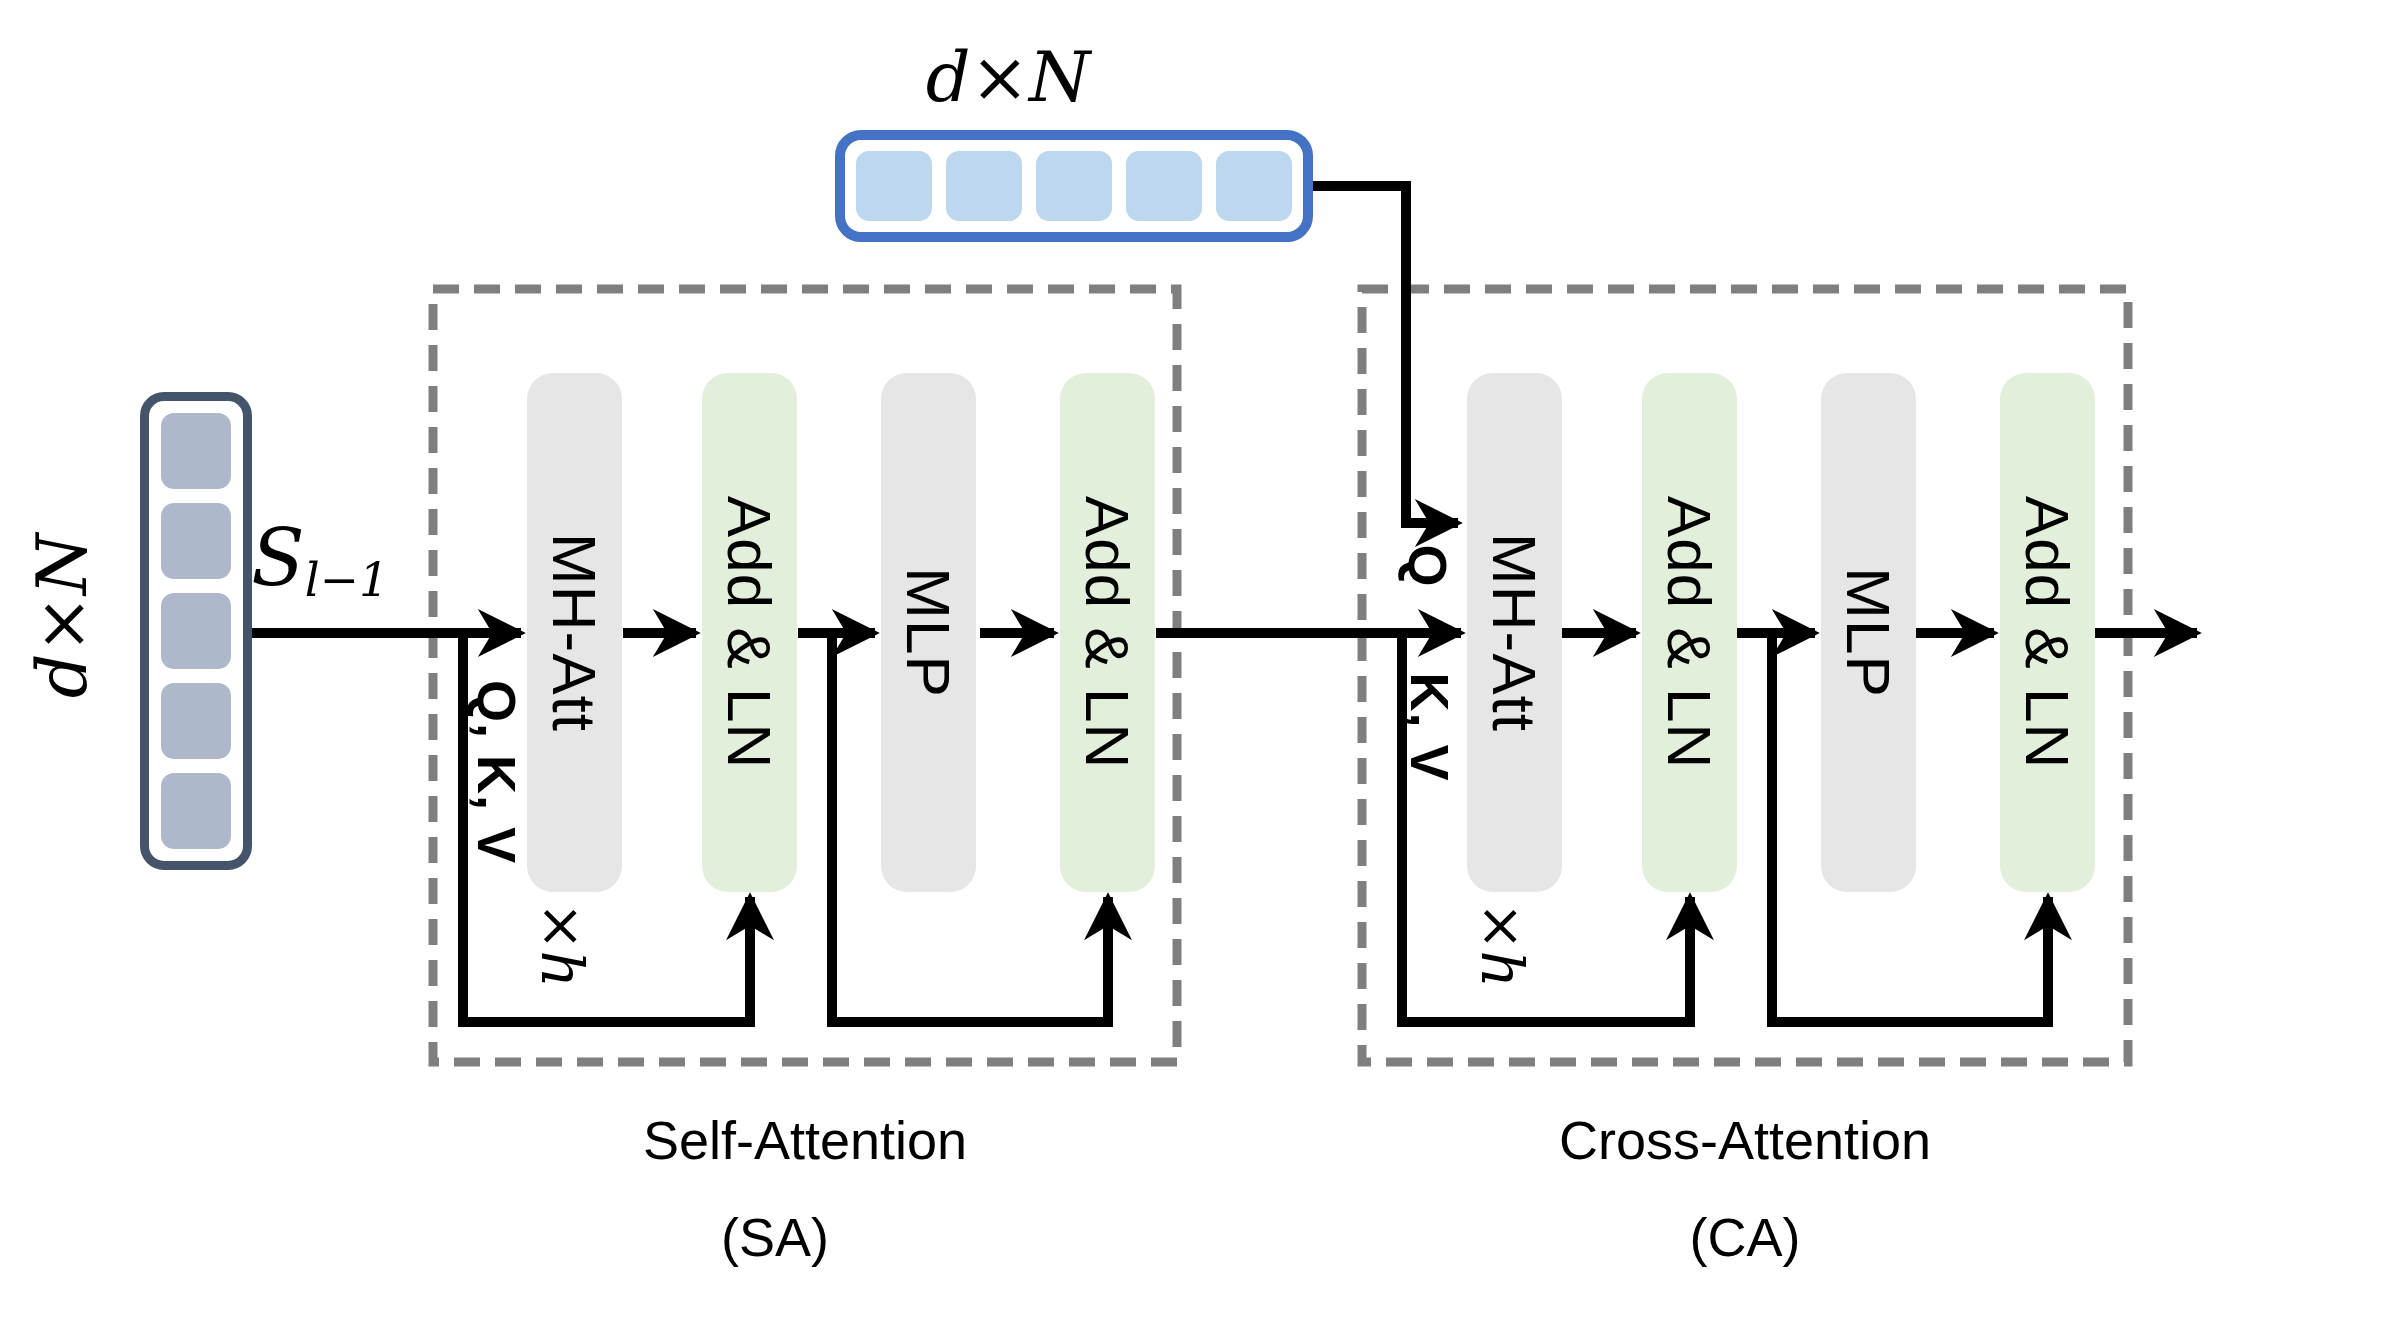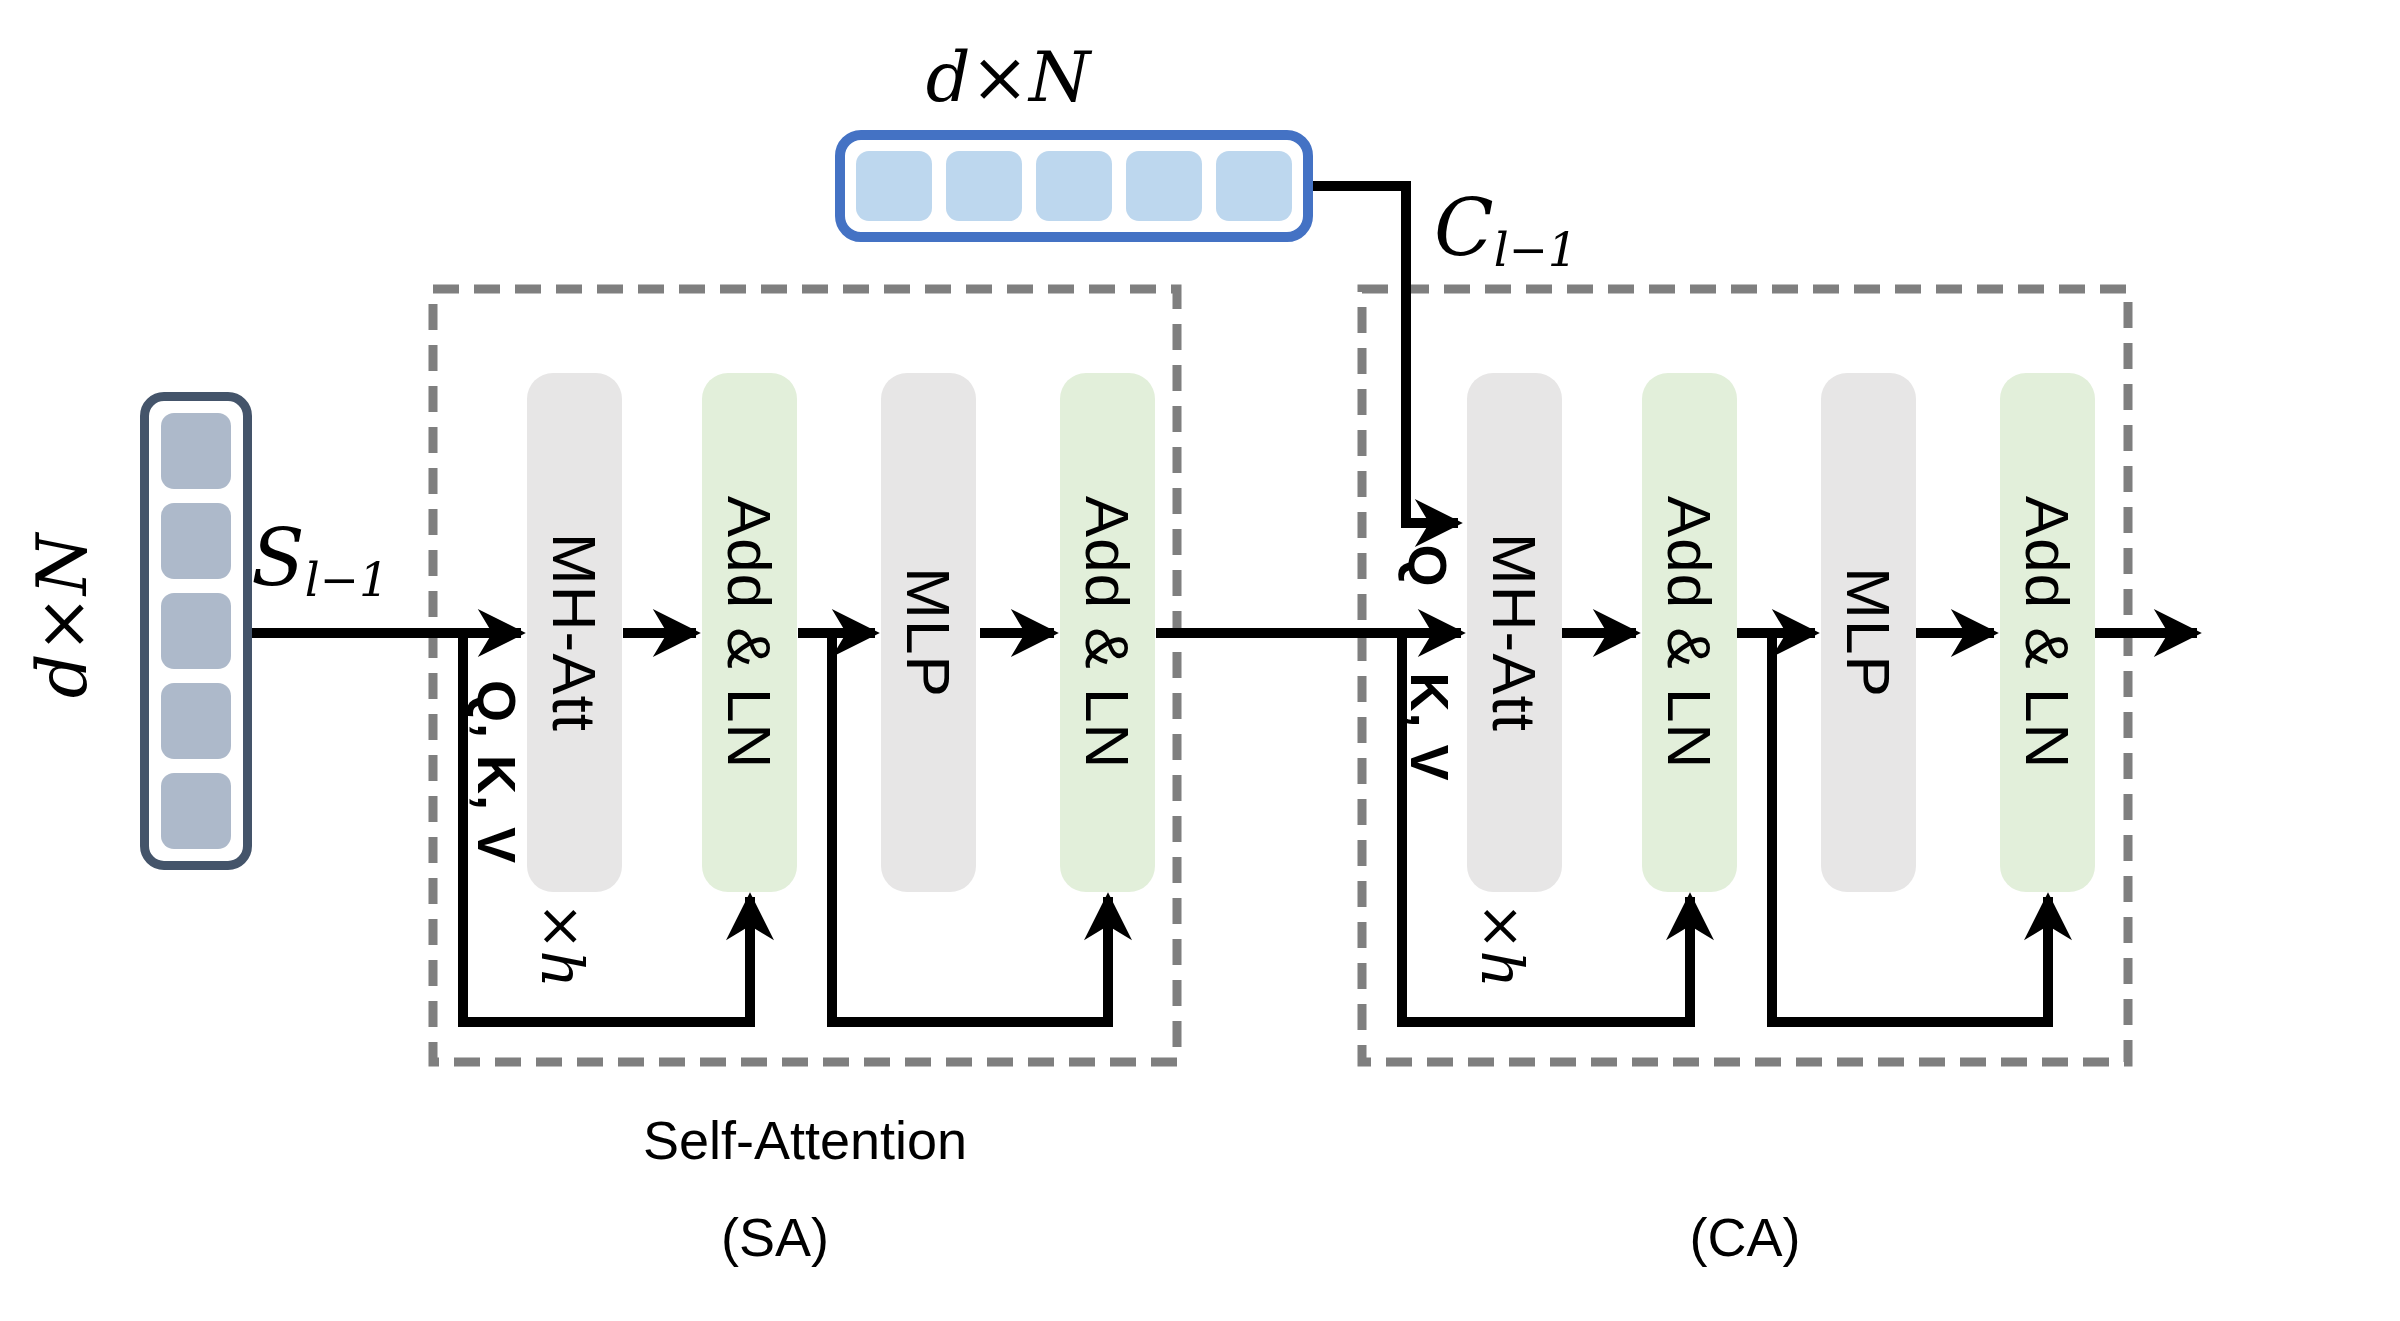--- a/index.html
+++ b/index.html
@@ -129,26 +129,26 @@
     <span>Add &amp; LN</span>
   </div>
   <div class="pill gray" style="left:1821px;">
     <span>MLP</span>
   </div>
   <div class="pill green" style="left:2000px;">
     <span>Add &amp; LN</span>
   </div>
 
   <div class="lbl math io-label center-anchor" style="left:320px;top:560px;"><span>S</span><sub>l−1</sub></div>
-  <div class="lbl math io-label left-anchor" style="left:1434px;top:230px;"><span>C</span><sub>l−1</sub></div>
 
   <div class="lbl qkv-label rot90" style="left:497px;top:772px;">Q, K, V</div>
   <div class="lbl qkv-label rot90" style="left:1428px;top:566px;">Q</div>
   <div class="lbl qkv-label rot90" style="left:1430px;top:727px;">K, V</div>
 
   <div class="lbl math repeat-label rot90" style="left:562px;top:945px;">×h</div>
   <div class="lbl math repeat-label rot90" style="left:1502px;top:945px;">×h</div>
 
   <div class="lbl block-title center-anchor" style="left:805px;top:1140px;">Self-Attention</div>
   <div class="lbl block-title center-anchor" style="left:775px;top:1237px;">(SA)</div>
+  <div class="lbl block-title center-anchor" style="left:1745px;top:1140px;">Cross-Attention</div>
   <div class="lbl block-title center-anchor" style="left:1745px;top:1237px;">(CA)</div>
 
 </div>
 
 </body></html>

